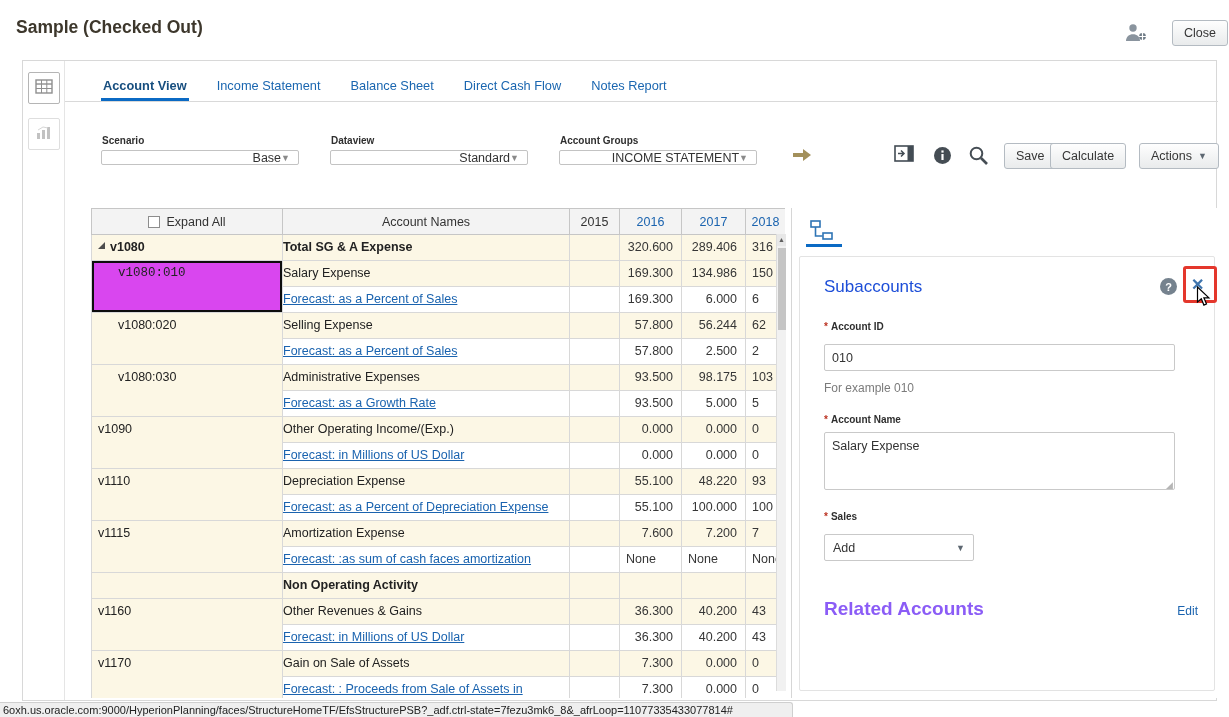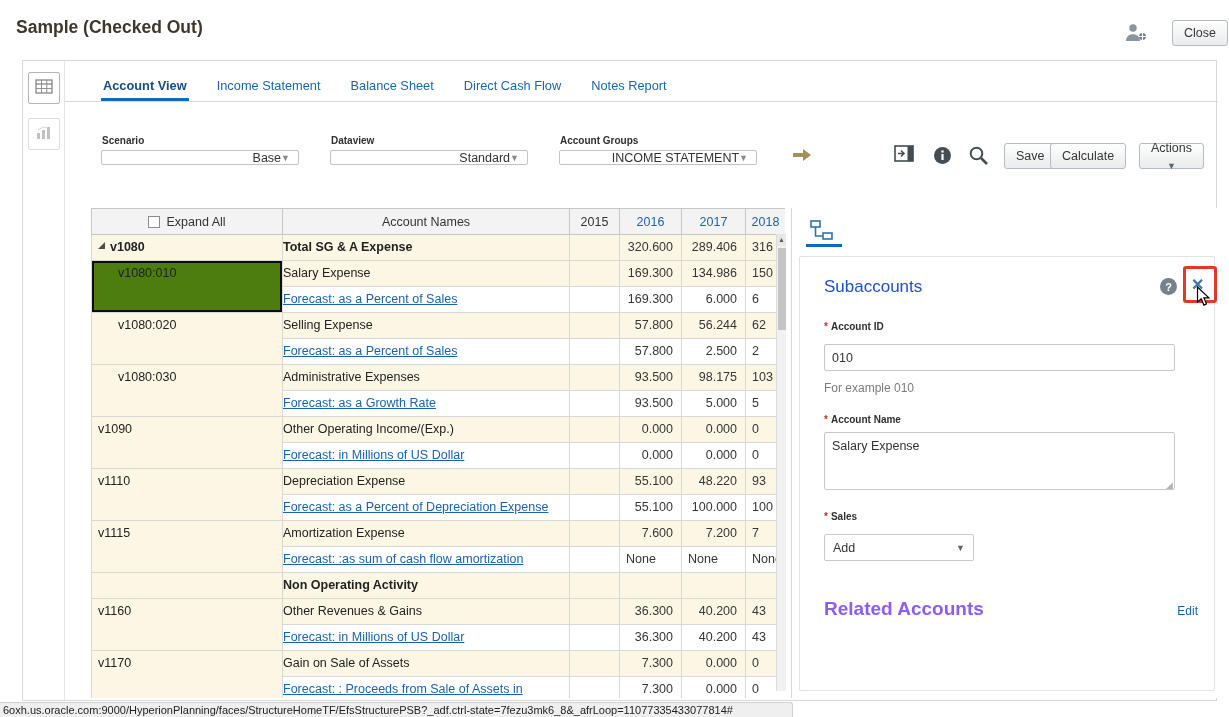--- a/index.html
+++ b/index.html
@@ -44,21 +44,21 @@
   .tablewrap { position:absolute; left:68px; top:147px; width:694px; height:490px; overflow:hidden; }
   table.grid { border-collapse:collapse; table-layout:fixed; width:694px; font-size:12.5px; }
   table.grid th { height:26px; background:#f3f3f3; border:1px solid #c6c6c6;
                   font-weight:normal; color:#333; text-align:center; overflow:hidden; white-space:nowrap; }
   table.grid th.ylink { color:#1a63af; }
   table.grid td { height:25px; line-height:25px; border:1px solid #d8d8d8;
                   overflow:hidden; white-space:nowrap; vertical-align:top; }
   .cream { background:#fcf7e5; }
   .white { background:#fff; }
   .td-member { background:#fcf7e5; }
-  .td-member.sel { background:#4d7c0f; box-shadow:inset 0 0 0 2px #0d0d0d; }
+  .td-member.sel { background:#d946ef; box-shadow:inset 0 0 0 2px #0d0d0d;font-family:Liberation Mono, monospace; }
   .mwrap { line-height:25px; height:25px; color:#222; }
   .ind0 { padding-left:6px; }
   .ind1 { padding-left:26px; }
   .mbold { font-weight:bold; }
   .expander { display:inline-block; width:0; height:0; margin:0 5px 2px 0;
               border-bottom:7px solid #4d4d4d; border-left:7px solid transparent; }
   .td-name { padding:0 0; color:#222; }
   .td-name.bold { font-weight:bold; }
   .flink { color:#1a63af; text-decoration:underline; }
   .td-val { padding:0 6px; color:#363636; }
@@ -201,21 +201,21 @@
         <circle cx="8.5" cy="8.5" r="5.8" fill="none" stroke="#454d54" stroke-width="2"></circle>
         <line x1="13" y1="13" x2="19" y2="19" stroke="#454d54" stroke-width="2.6"></line>
       </svg>
     </div>
     <div class="abs btn" style="left:981px; top:82px;">
       <span>Save</span>
     </div>
     <div class="abs btn" style="left:1027px; top:82px;">
       <span>Calculate</span>
     </div>
-    <div class="abs btn" style="left:1116px; top:82px;flex-direction:column;">
+    <div class="abs btn" style="left:1116px; top:82px;">
       <span>Actions</span>
       <span class="chev">▼</span>
     </div>
 
     <div class="tablewrap">
       <table class="grid">
         <colgroup>
           <col style="width:191px">
             <col style="width:287px">
             <col style="width:50px">
@@ -335,21 +335,21 @@
               <td class="td-member" rowspan="2">
                 <div class="mwrap ind0"><span>v1115</span></div>
               </td>
               <td class="td-name cream">Amortization Expense</td>
               <td class="td-val cream"></td>
               <td class="td-val cream num">7.600</td>
               <td class="td-val cream num">7.200</td>
               <td class="td-val cream cut">7</td>
             </tr>
             <tr>
-              <td class="td-name white"><span class="flink">Forecast: :as sum of cash flow amortization</span></td>
+              <td class="td-name white"><span class="flink">Forecast: :as sum of cash faces amortization</span></td>
               <td class="td-val white"></td>
               <td class="td-val white">None</td>
               <td class="td-val white">None</td>
               <td class="td-val white cut">None</td>
             </tr>
             <tr>
               <td class="td-member">
                 <div class="mwrap ind0"><span></span></div>
               </td>
               <td class="td-name cream bold">Non Operating Activity</td>

